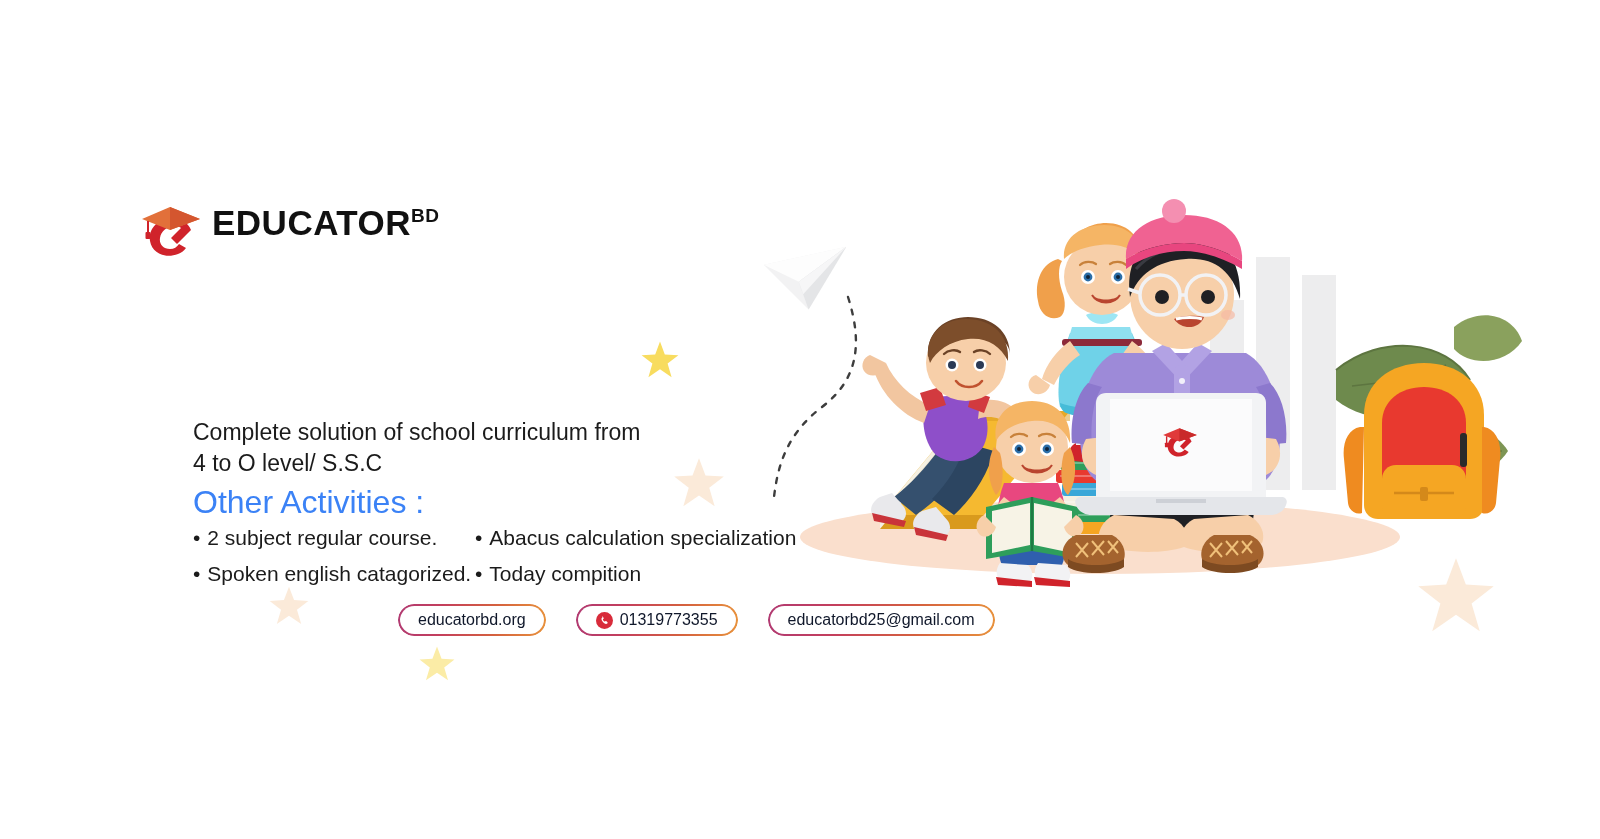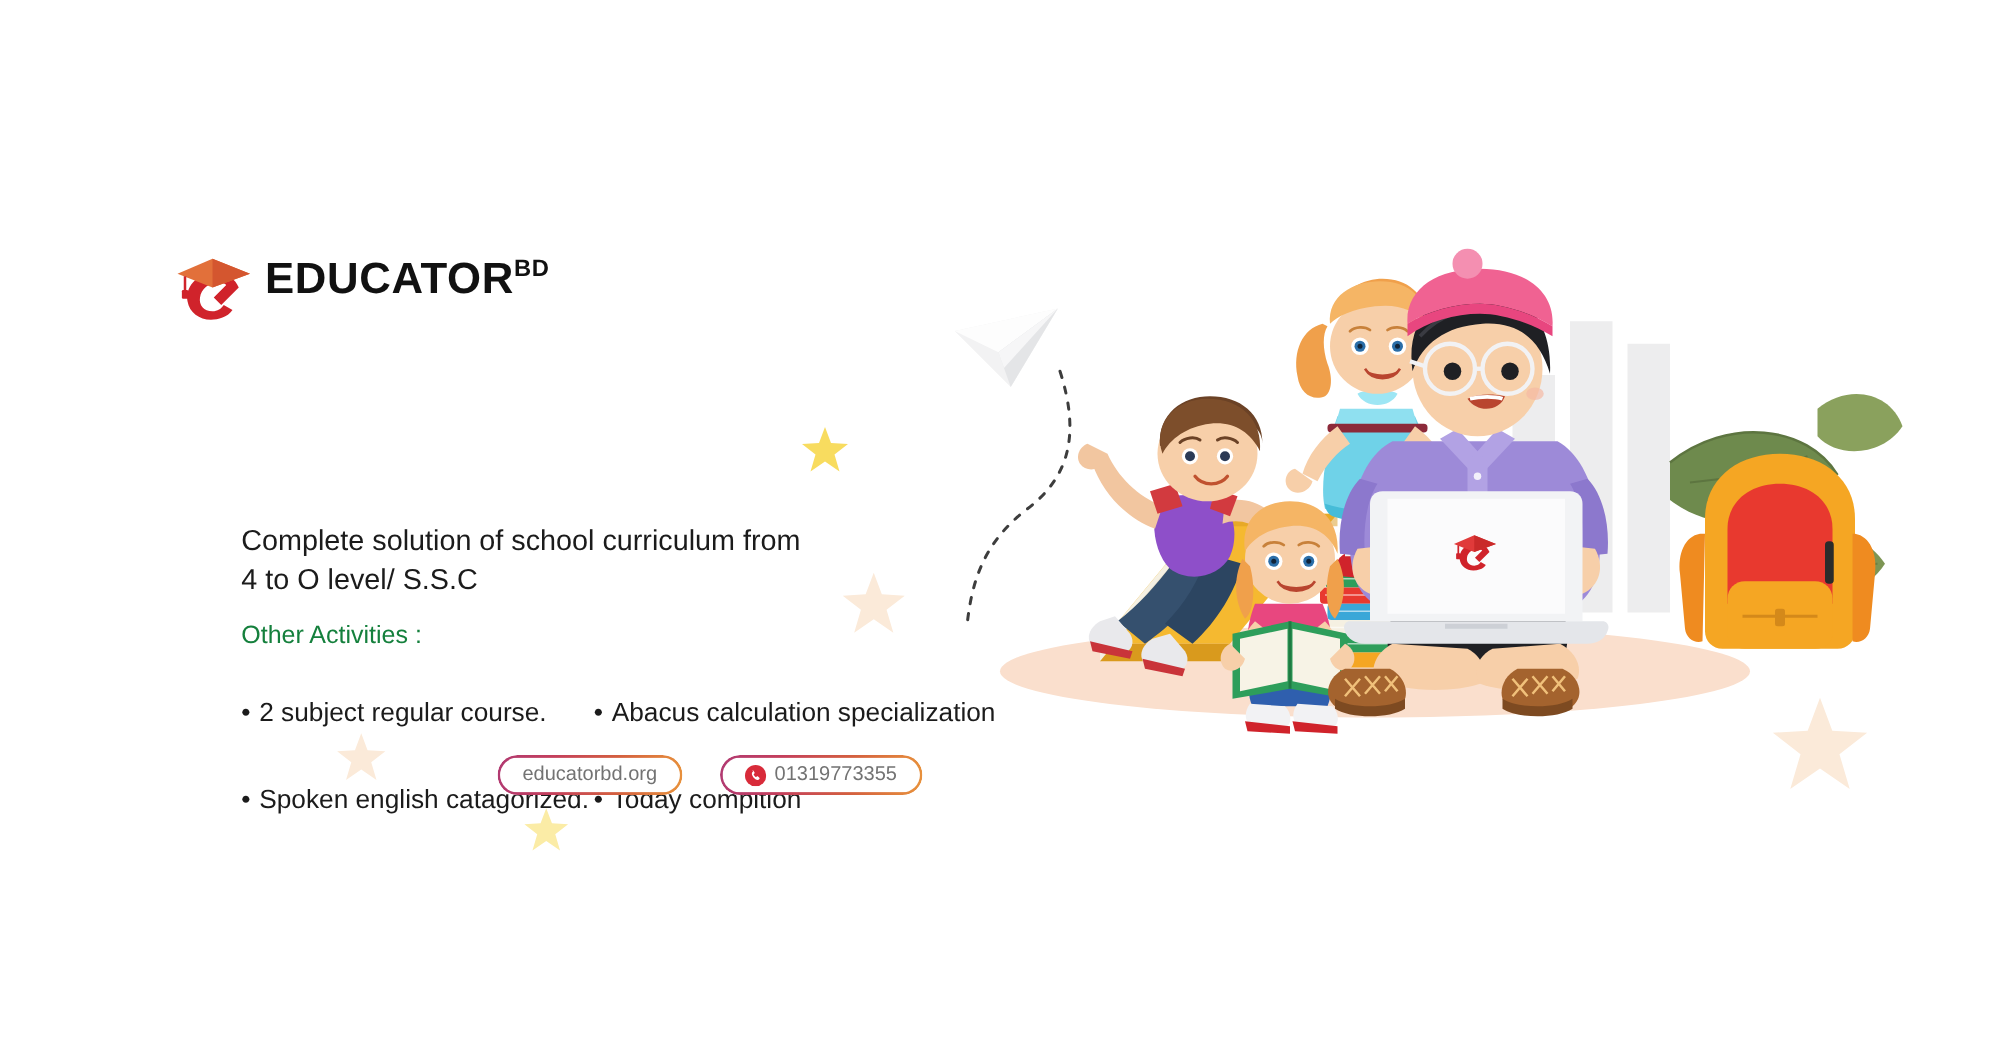--- a/index.html
+++ b/index.html
@@ -36,41 +36,41 @@
     background:linear-gradient(90deg,#e02b3c 0%,#e8433c 28%,#ea5a38 55%,#e8833a 88%);
     -webkit-background-clip:text;background-clip:text;color:transparent;
     -webkit-text-fill-color:transparent;
   }
   .h-line2{
     font-size:56px;font-weight:400;line-height:1.08;letter-spacing:-1px;margin:0;color:#111;
   }
 
   
   .subtitle{position:absolute;left:193px;top:417px;width:560px;font-size:23px;line-height:1.33;color:#1b1b1b;font-weight:400;}
-  .activities-title{position:absolute;left:193px;top:497px;font-size:20px;color:#15803d;font-weight:400;}
+  .activities-title{position:absolute;left:193px;top:484px;font-size:32px;color:#3b82f6;font-weight:400;}
   .bullets{position:absolute;left:193px;top:524px;width:660px;}
   .brow{display:flex;align-items:baseline;margin-bottom:8px;}
-  .bitem{font-size:21px;color:#1b1b1b;line-height:1.35;white-space:nowrap;margin-top:33px;}
+  .bitem{font-size:21px;color:#1b1b1b;line-height:1.35;white-space:nowrap;}
   .bitem .dot{display:inline-block;margin-right:7px;}
   .bitem.col1{width:282px;flex:none;}
 
   
   .pills{position:absolute;left:398px;top:604px;display:flex;align-items:center;gap:30px;}
   .pill{
     position:relative;height:32px;border-radius:18px;display:flex;align-items:center;
     justify-content:center;padding:0 20px;background:#fff;box-sizing:border-box;
   }
   .pill::before{
     content:"";position:absolute;inset:0;border-radius:18px;padding:1.6px;
     background:linear-gradient(95deg,#b13a72 0%,#c43f5c 30%,#d4603f 65%,#e8923c 100%);
     -webkit-mask:linear-gradient(#000 0 0) content-box,linear-gradient(#000 0 0);
     -webkit-mask-composite:xor;mask:linear-gradient(#000 0 0) content-box,linear-gradient(#000 0 0);
     mask-composite:exclude;pointer-events:none;
   }
-  .pill-label{font-size:16px;color:#737373;position:relative;white-space:nowrap;}
+  .pill-label{font-size:16px;color:#0f172a;position:relative;white-space:nowrap;}
   .phone-icon{width:17px;height:17px;margin-right:7px;flex:none;position:relative;}
   .phone-icon svg{display:block;width:100%;height:100%;}
 
   
   .illus{position:absolute;left:770px;top:215px;width:760px;height:380px;}
   .illus svg{display:block;width:100%;height:100%;overflow:visible;}
 </style>
 </head>
 <body>
 
@@ -170,20 +170,23 @@
       <span class="pill-label">educatorbd.org</span>
     </div>
     <div class="pill">
       <span class="phone-icon">
         <svg viewBox="0 0 24 24">
           <circle cx="12" cy="12" r="12" fill="#d82b3a"></circle>
           <path d="M8.3 6.4c.5-.3 1.1-.2 1.4.3l1.1 1.7c.3.4.2 1-.2 1.3l-.7.6c-.1.1-.2.3-.1.5.3.9 1.3 2.1 2.3 2.7.2.1.4.1.5 0l.7-.6c.4-.3 1-.3 1.4.1l1.5 1.4c.4.4.4 1 .1 1.4-1 1.2-2.6 1.4-4.1.5-1.9-1.1-3.7-3.1-4.3-5.2-.4-1.6 0-3.1 1.4-3.7z" fill="#ffffff"></path>
         </svg>
       </span>
       <span class="pill-label">01319773355</span>
+    </div>
+    <div class="pill">
+      <span class="pill-label">educatorbd25@gmail.com</span>
     </div>
   </div>
 
   <div class="illus">
     <svg viewBox="0 0 760 380">
       <defs>
         <clipPath id="bookclip">
             <rect x="0" y="0" width="760" height="380"></rect>
           </clipPath>
       </defs>

